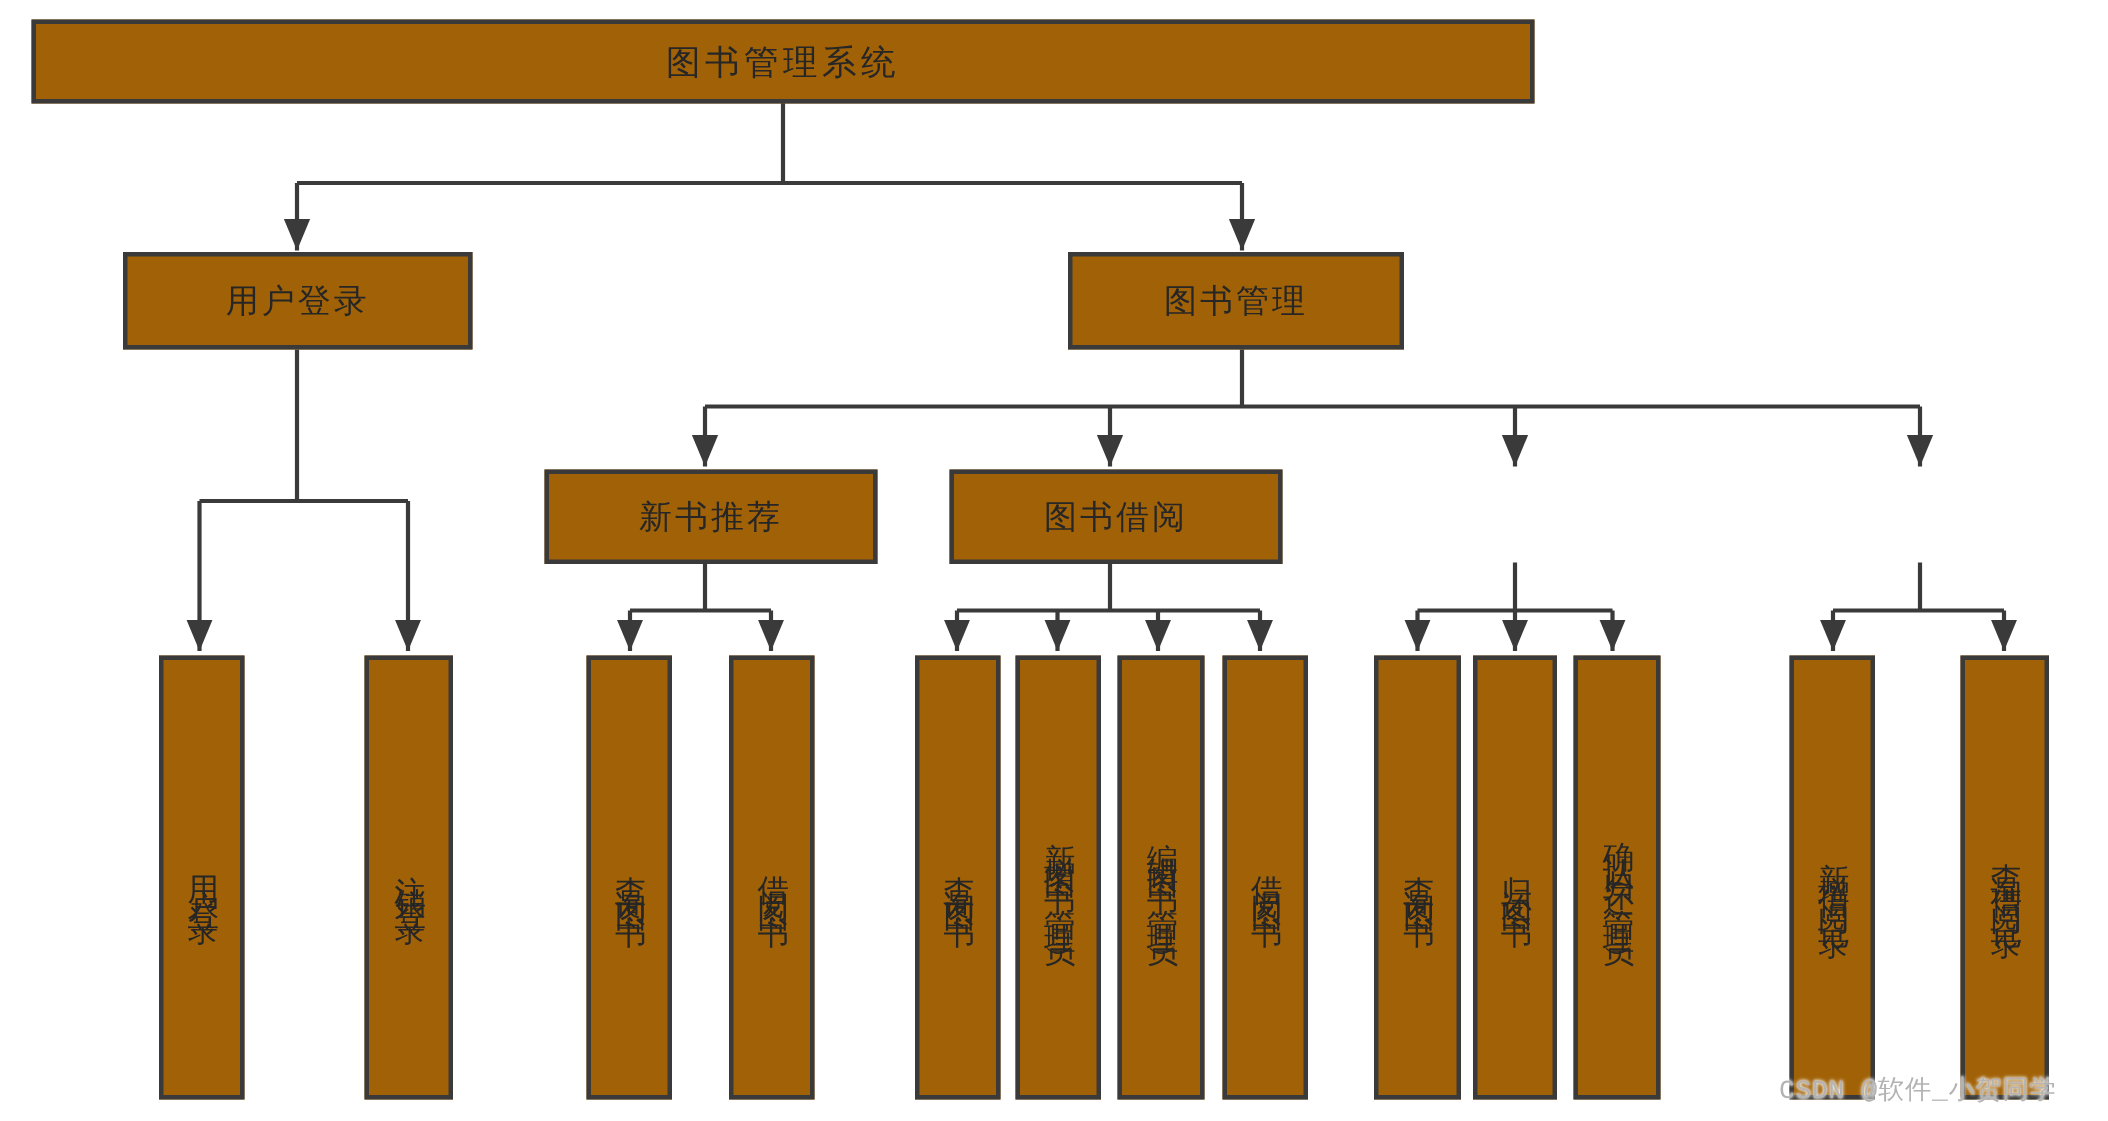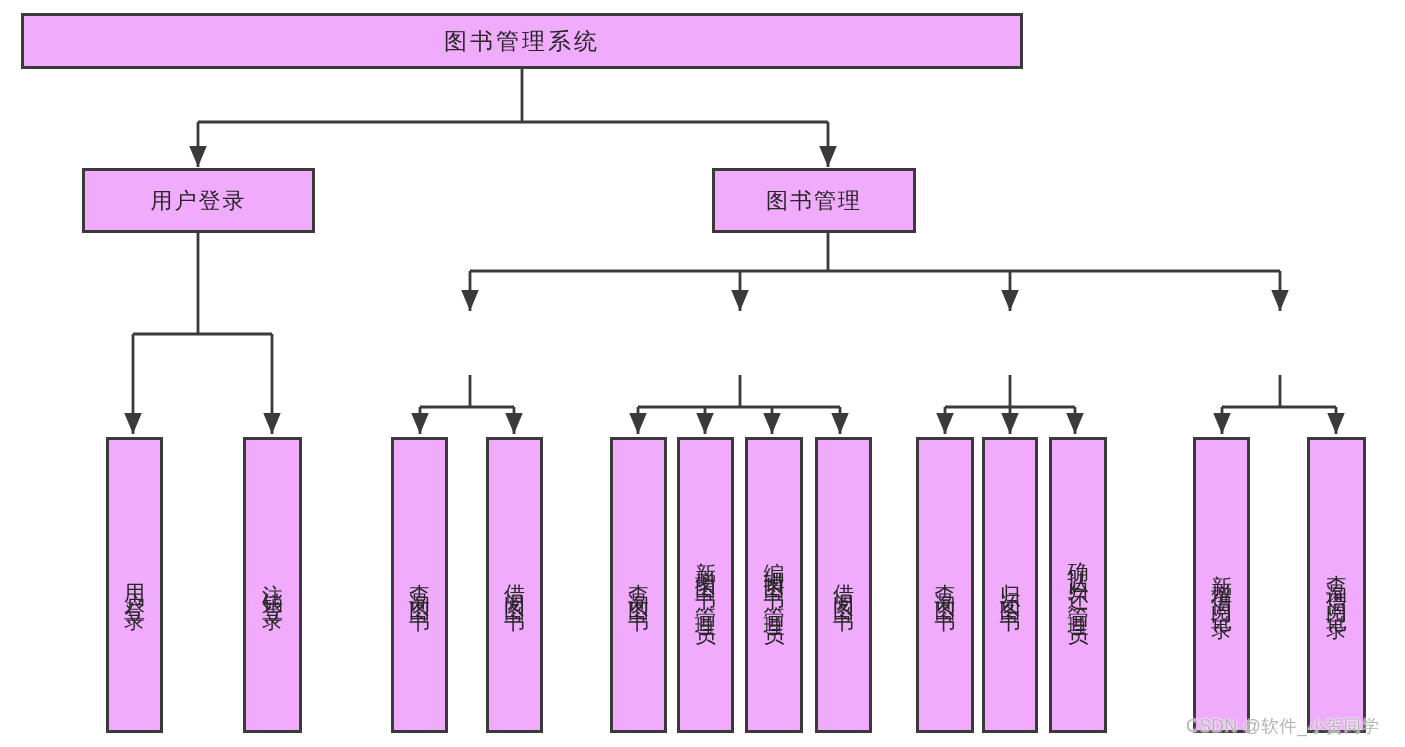--- a/index.html
+++ b/index.html
@@ -11,21 +11,21 @@
     overflow:hidden;
   }
   .connectors{
     position:absolute;left:0;top:0;width:1405px;height:747px;
     pointer-events:none;
   }
   .node{
     position:absolute;
     box-sizing:border-box;
     border:3px solid #3a3a3a;
-    background:#f0abfc;
+    background:#a16207;
     display:flex;align-items:center;justify-content:center;
     color:#262626;
     z-index:1;
   }
   .hnode{font-size:22px;letter-spacing:2px;white-space:nowrap;}
   .rootnode{font-size:23px;letter-spacing:3px;}
   .vnode{z-index:1;}
   .vtext{
     writing-mode:vertical-rl;
     text-orientation:mixed;
@@ -36,20 +36,21 @@
   }
   .watermark{
     position:absolute;
     left:1186px;top:714px;
     font-size:17.5px;
     color:#b3b3b3;
     letter-spacing:0.5px;
     white-space:nowrap;
     z-index:3;
     text-shadow:0 0 2px #ffffff,0 0 3px #ffffff;
+    font-family:Liberation Mono, monospace;
   }
 </style>
 </head>
 <body>
 
 <div class="canvas">
 
   <svg class="connectors" viewBox="0 0 1405 747" xmlns="http://www.w3.org/2000/svg">
     <defs>
       <marker id="arrow" viewBox="0 0 12 10" refX="12" refY="5" markerWidth="7.5" markerHeight="6.5" orient="auto" markerUnits="strokeWidth">
@@ -82,22 +83,24 @@
       <line x1="1010" y1="407" x2="1010" y2="434" marker-end="url(#arrow)"></line>
       <line x1="1075" y1="407" x2="1075" y2="434" marker-end="url(#arrow)"></line>
       <line x1="1222" y1="407" x2="1222" y2="434" marker-end="url(#arrow)"></line>
       <line x1="1336" y1="407" x2="1336" y2="434" marker-end="url(#arrow)"></line>
     </g>
   </svg>
 
   <div class="node hnode rootnode" style="left:21px;top:13px;width:1002px;height:56px;">图书管理系统</div>
 
   <div class="node hnode" style="left:82px;top:168px;width:233px;height:65px;">用户登录</div>
-  <div class="node hnode" style="left:712px;top:168px;width:204px;height:65px;text-align:center;">图书管理</div>
+  <div class="node hnode" style="left:712px;top:168px;width:224px;height:65px;text-align:center;">图书管理</div>
 
+  <div class="node hnode" style="left:363px;top:313px;width:222px;height:63px;">新书推荐</div>
+  <div class="node hnode" style="left:633px;top:313px;width:222px;height:63px;">图书借阅</div>
 
   <div class="node vnode" style="left:106px;top:437px;width:57px;height:296px;">
     <span class="vtext">用户登录</span>
   </div>
   <div class="node vnode" style="left:243px;top:437px;width:59px;height:296px;">
     <span class="vtext">注销登录</span>
   </div>
 
   <div class="node vnode" style="left:391px;top:437px;width:57px;height:296px;">
     <span class="vtext">查询图书</span>

